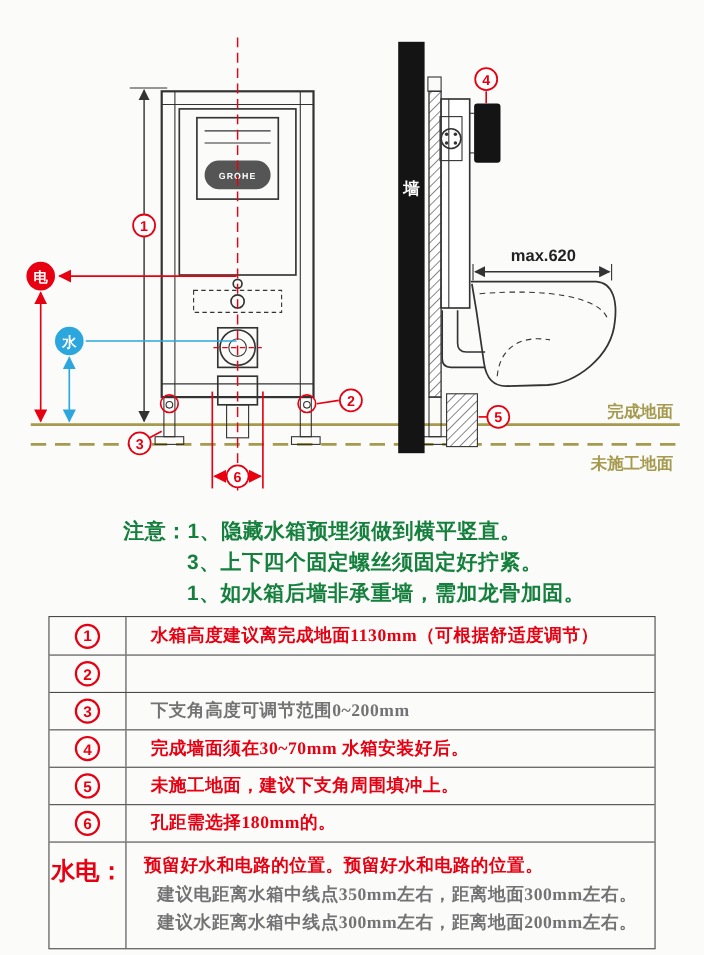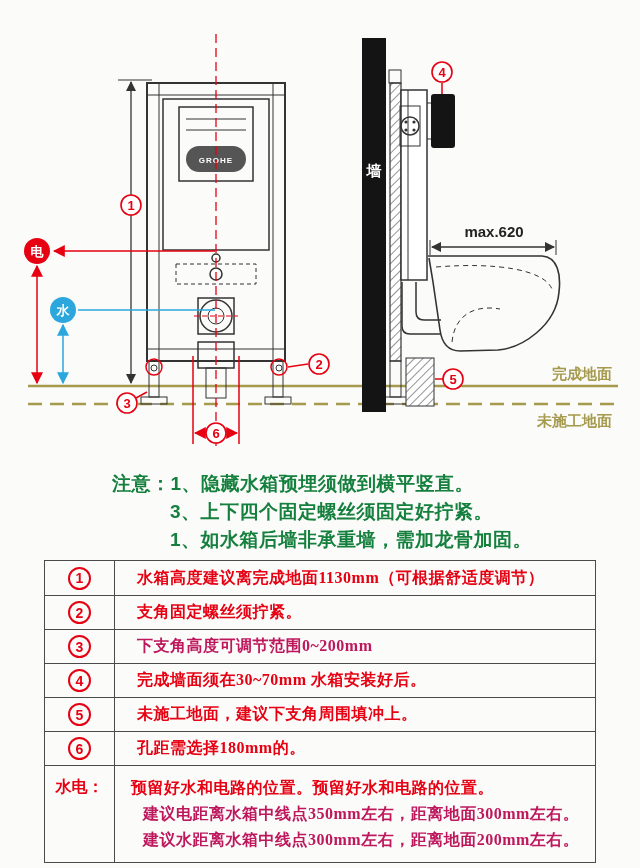--- a/index.html
+++ b/index.html
@@ -36,24 +36,24 @@
   .ttext {
     flex:1; display:flex; align-items:center;
     padding:5px 8px 5px 22px; font-size:16px; font-weight:bold; letter-spacing:0.5px;font-family:Liberation Serif, serif;
   }
   .cnum {
     width:23px; height:23px; border:2px solid #e60012; border-radius:50%;
     color:#e60012; font-size:14px; font-weight:bold;
     display:flex; align-items:center; justify-content:center; box-sizing:border-box;
   }
   .red { color:#e60012; }
-  .black { color:#be185d; }
+  .black { color:#737373; }
 
   .trow.hydro .tnum { align-items:flex-start; padding-top:11px; }
-  .hydro-label { color:#e60012; font-size:16px; font-weight:bold; }
+  .hydro-label { color:#e60012; font-size:22px; font-weight:bold; }
   .hydro-text { display:block; padding:9px 8px 9px 16px; line-height:26px; }
   .hydro-text .sub { padding-left:12px; }
 </style>
 </head>
 <body>
 
 <div class="page">
 
   <div class="diagram-wrap">
     <svg width="640" height="460" viewBox="0 0 640 460">
@@ -214,21 +214,20 @@
       <div class="tnum">
           <span class="cnum">1</span>
         </div>
       <div class="ttext red">水箱高度建议离完成地面1130mm（可根据舒适度调节）</div>
     </div>
 
     <div class="trow">
       <div class="tnum">
           <span class="cnum">2</span>
         </div>
-      <div class="ttext red">支角固定螺丝须拧紧。</div>
     </div>
 
     <div class="trow">
       <div class="tnum">
           <span class="cnum">3</span>
         </div>
       <div class="ttext black">下支角高度可调节范围0~200mm</div>
     </div>
 
     <div class="trow">

